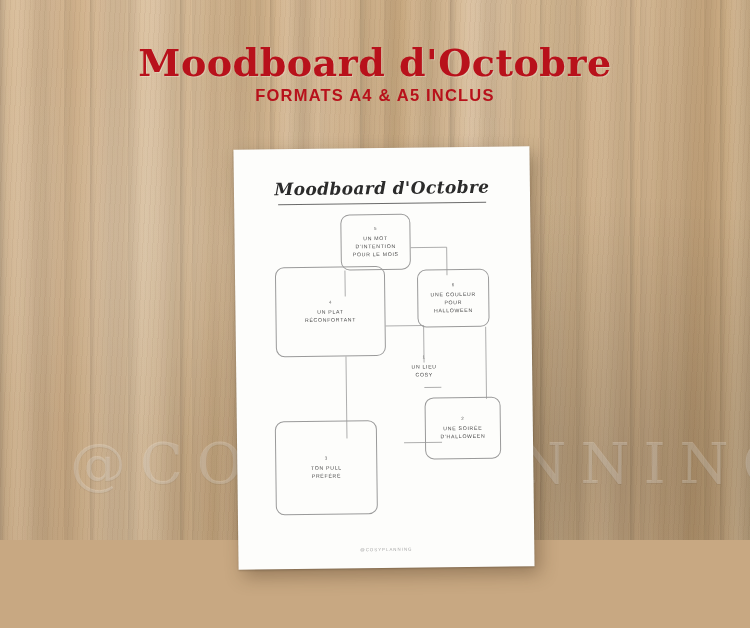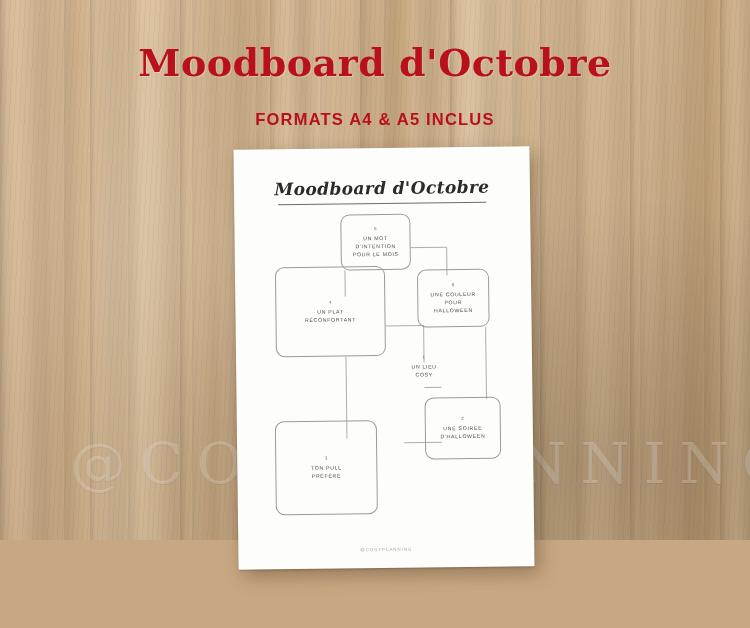--- a/index.html
+++ b/index.html
@@ -62,21 +62,21 @@
   .headline {
     font-family: "DejaVu Serif", serif;
     font-weight: bold;
     font-size: 38px;
     letter-spacing: 0.5px;
     color: #b8111b;
     line-height: 1;
     text-shadow: 1px 1px 0 rgba(255,255,255,0.25);
   }
   .subhead {
-    margin-top: 28px;
+    margin-top: 4px;
     font-family: "Liberation Sans", sans-serif;
     font-weight: bold;
     font-size: 16.5px;
     letter-spacing: 1.2px;
     color: #b8111b;
   }
 
   
   .watermark {
     position: absolute;

